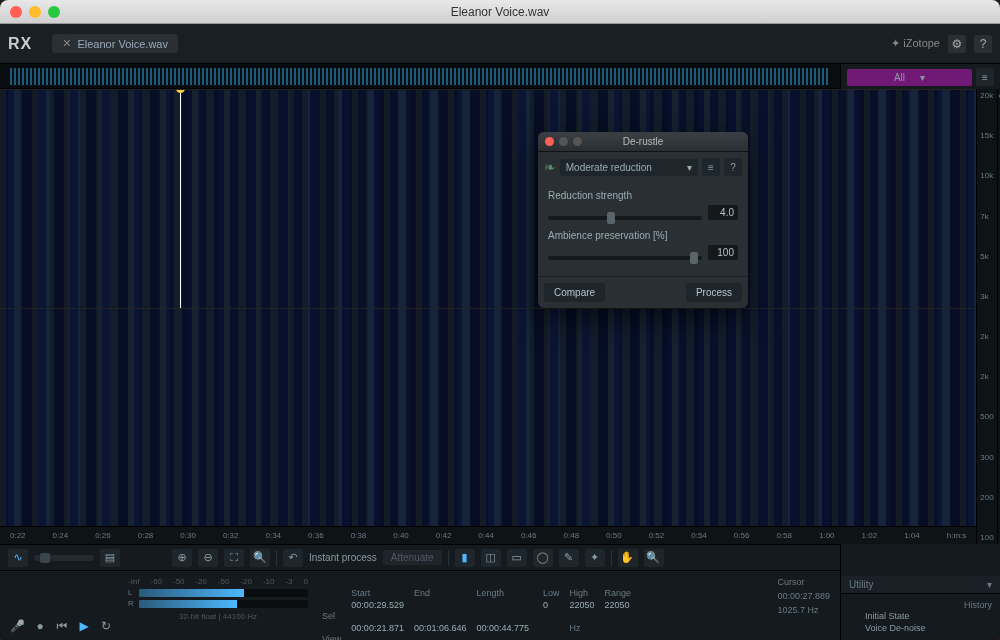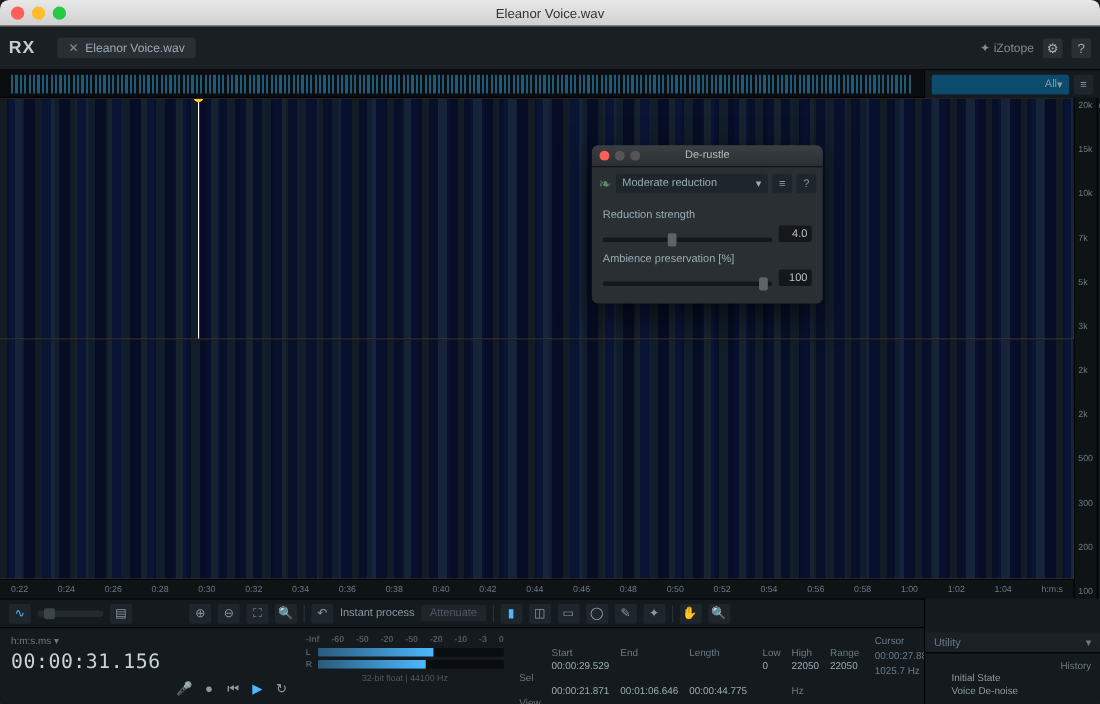--- a/index.html
+++ b/index.html
@@ -52,33 +52,33 @@
 .pill { background:#1f262b; padding:2px 8px; border-radius:2px; font-size:10px; color:#556;}
 .sep { width:1px; height:16px; background:#2a3238;}
 .transport { height:70px; background:#141a1e; border-top:1px solid #000; display:flex; padding:6px 10px; gap:14px; font-size:9px; color:#6a7a85;}
 .tc-block { display:flex; flex-direction:column; gap:4px;}
 .tc-label{font-size:9px;color:#6a7a85;}
 .tc-big{font-size:18px;color:#c8d2d8;font-family:monospace;letter-spacing:.5px;}
 .rec-row{display:flex;gap:6px;align-items:center;}
 .rec-ico{width:16px;height:16px;display:flex;align-items:center;justify-content:center;color:#8a9aa5;font-size:12px;}
 .rec-ico.play{color:#4db8ff;}
 .meters { display:flex; flex-direction:column; gap:2px; flex:0 0 180px;}
-.meter-scale{display:flex;justify-content:space-between;font-size:8px;color:#556;font-weight:bold;}
+.meter-scale{display:flex;justify-content:space-between;font-size:8px;color:#556;}
 .meter-row{display:flex;align-items:center;gap:3px;}
 .meter-ch{font-size:8px;width:8px;}
 .meter-bar{flex:1;height:8px;background:#0a0d10;position:relative;overflow:hidden;border-radius:1px;}
 .meter-fill{position:absolute;left:0;top:0;bottom:0;width:62%;background:linear-gradient(90deg,#2a5a7a,#4db8ff);}
 .meter-footer{text-align:center;font-size:8px;color:#556;margin-top:2px;}
 .info-grid{display:grid;grid-template-columns:repeat(2,auto);gap:2px 10px;font-size:9px;}
 .info-grid .h{color:#6a7a85;margin-top:11px;} .info-grid .v{color:#9aacb5;}
 .info3{display:grid;grid-template-columns:repeat(3,auto);gap:2px 10px;}
 .cursor-col{margin-left:auto;}
 .right-panel { width:160px; background:#141a1e; border-left:1px solid #000; display:flex; flex-direction:column; font-size:10px; color:#8a9aa5;}
 .rp-top{padding:4px 6px;display:flex;gap:4px;align-items:center;}
-.rp-select{flex:1;background:#0c4a6e;padding:3px 6px;font-size:10px;border-radius:2px;display:flex;justify-content:flex-end;}
+.rp-select{flex:1;background:#701a75;padding:3px 6px;font-size:10px;border-radius:2px;display:flex;justify-content:center;gap:15px;}
 .rp-menu{width:18px;height:18px;background:#1f262b;border-radius:2px;display:flex;align-items:center;justify-content:center;}
 .rp-row{display:flex;align-items:center;gap:6px;padding:3px 8px;color:#9aacb5;}
 .rp-row.section{background:#1a2025;color:#6a7a85;justify-content:space-between;gap:11px;}
 .rp-row.active{color:#4db8ff;}
 .rp-ico{width:14px;text-align:center;font-size:11px;}
 .rp-list{flex:1;overflow:auto;}
 .history{border-top:1px solid #000;padding:6px 8px;}
 .history .h{text-align:right;font-size:9px;color:#6a7a85;}
 .history .line{font-size:9px;color:#8a9aa5;padding:1px 16px;}
 
@@ -213,24 +213,20 @@
         <div class="tool-ico">▭</div>
         <div class="tool-ico">◯</div>
         <div class="tool-ico">✎</div>
         <div class="tool-ico">✦</div>
         <div class="sep"></div>
         <div class="tool-ico">✋</div>
         <div class="tool-ico">🔍</div>
       </div>
 
       <div class="transport">
-        <div class="tc-block">
-          <div class="tc-label">h:m:s.ms ▾</div>
-          <div class="tc-big">00:00:31.156</div>
-        </div>
         <div class="tc-block" style="justify-content:flex-end">
           <div class="rec-row">
             <div class="rec-ico">🎤</div>
             <div class="rec-ico">●</div>
             <div class="rec-ico">⏮</div>
             <div class="rec-ico play">▶</div>
             <div class="rec-ico">↻</div>
           </div>
         </div>
         <div class="meters">
@@ -442,13 +438,17 @@
     <div class="dlg-param">
       <div class="dlg-label">Ambience preservation [%]</div>
       <div class="dlg-slider-row">
         <div class="dlg-track">
             <div class="dlg-thumb" style="left:92%"></div>
           </div>
         <div class="dlg-val">100</div>
       </div>
     </div>
   </div>
+  <div class="dlg-footer">
+    <div class="dlg-btn">Compare</div>
+    <div class="dlg-btn">Process</div>
+  </div>
 </div>
 
 </body></html>

